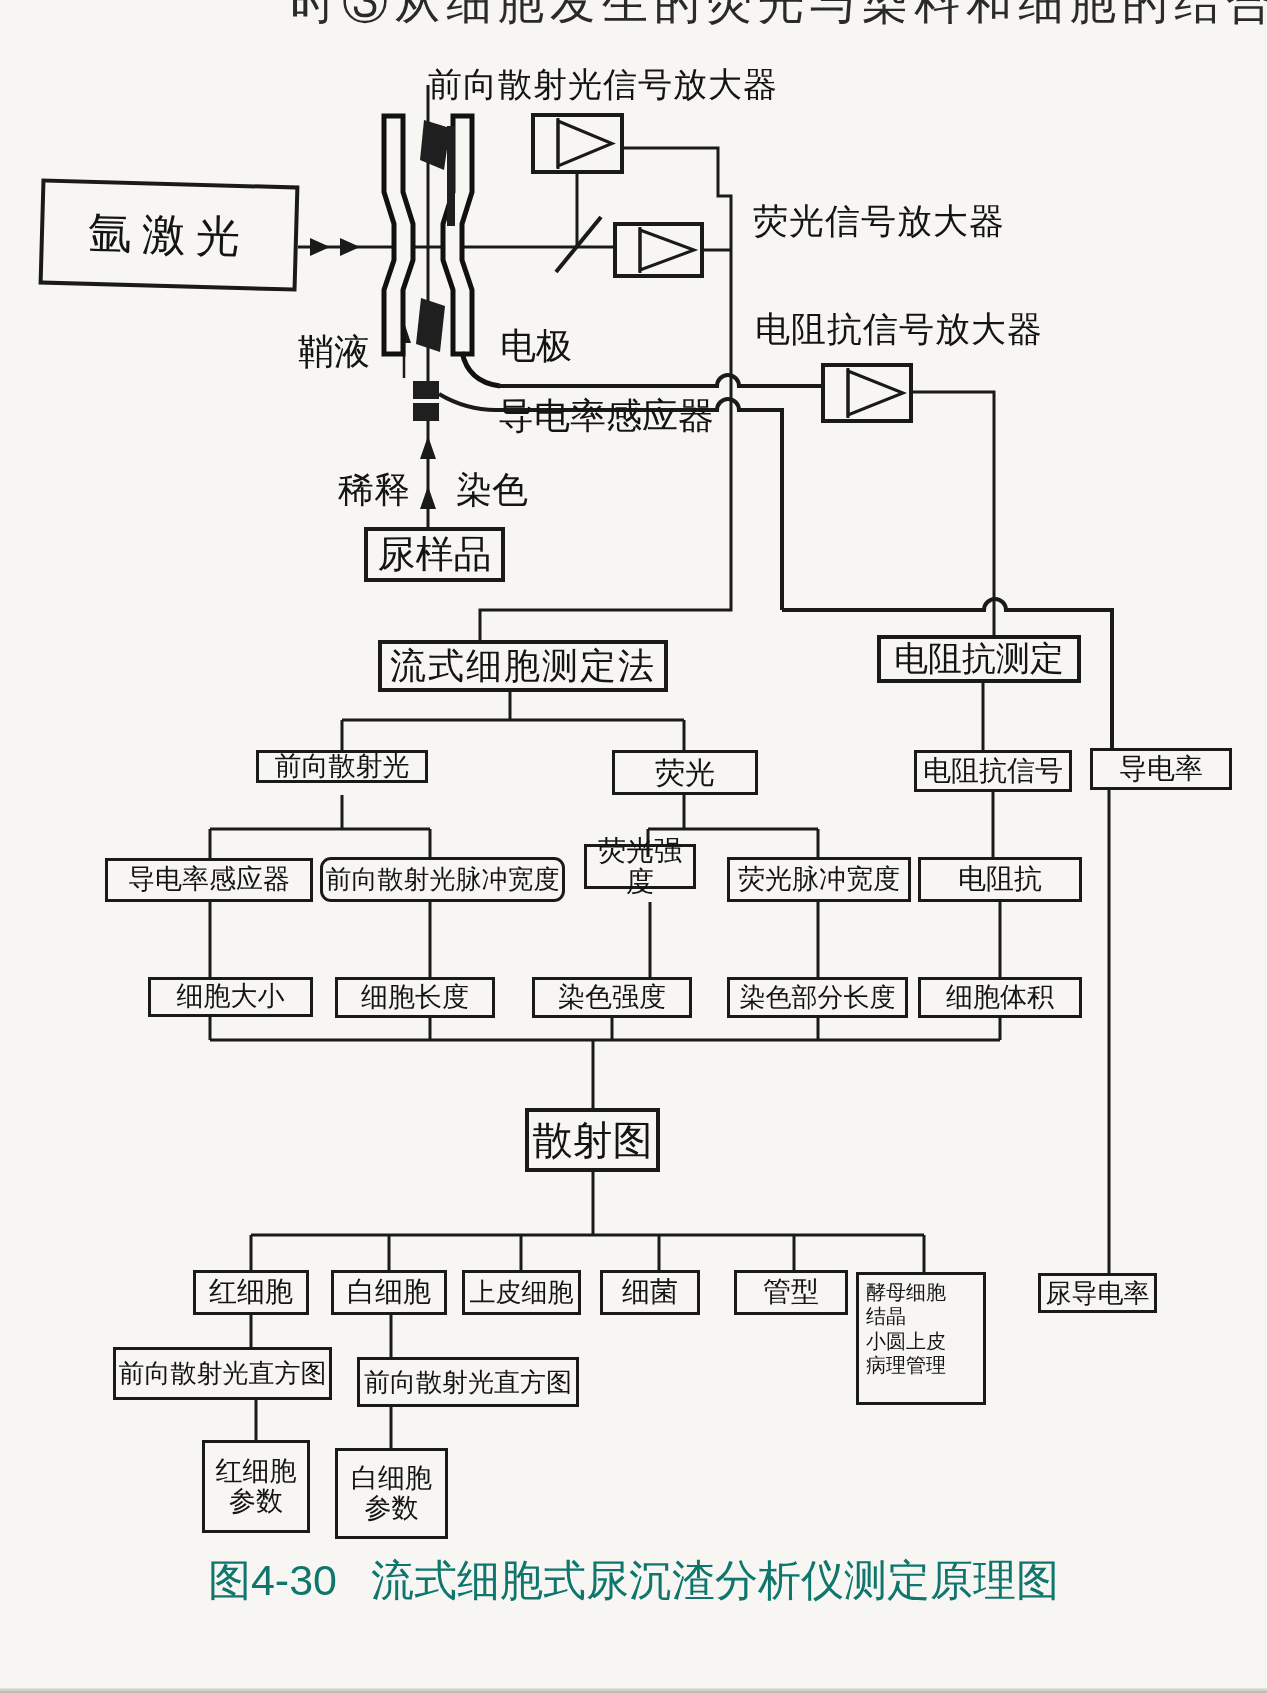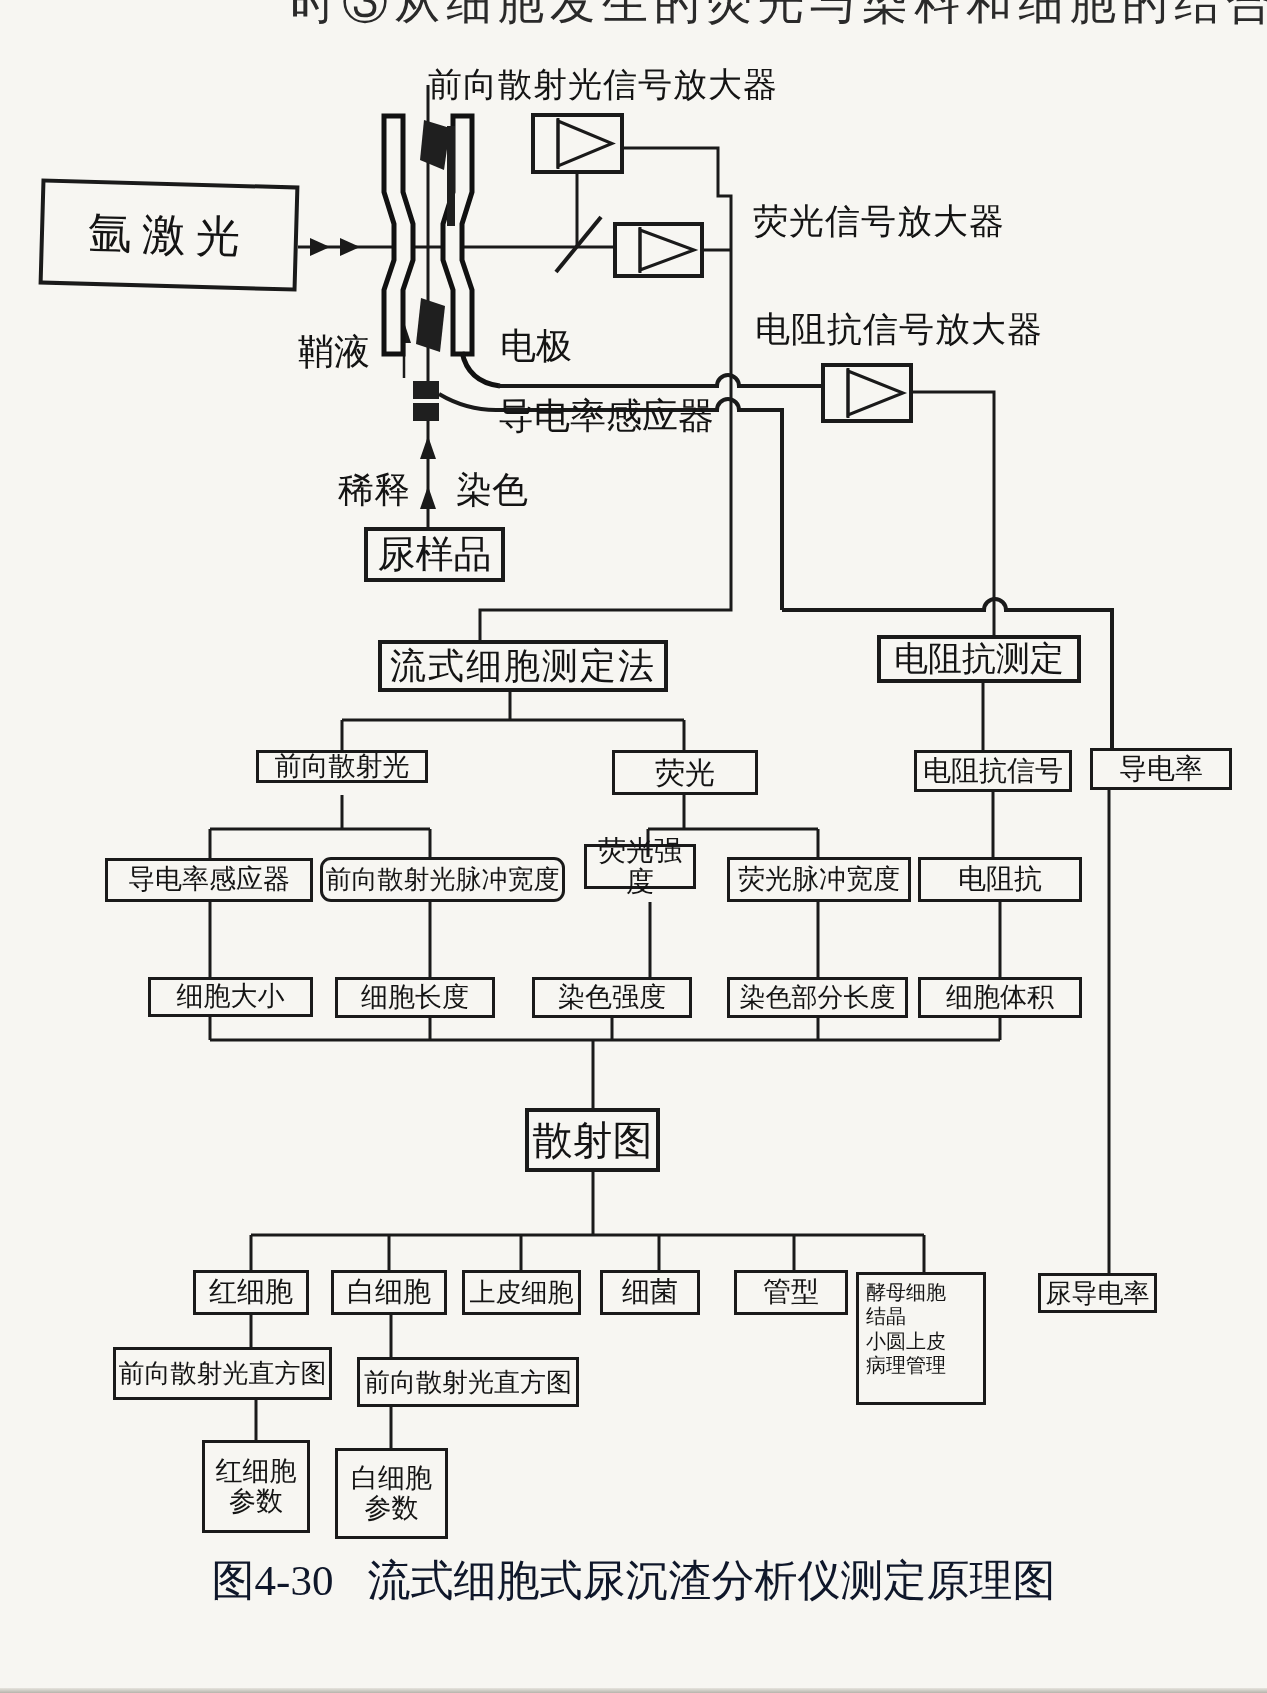--- a/index.html
+++ b/index.html
@@ -56,21 +56,21 @@
   #nE5{left:734px;top:1270px;width:114px;height:45px;font-size:28px;}
   #yeast-box{left:856px;top:1272px;width:130px;height:133px;font-size:20px;
     flex-direction:column;align-items:flex-start;justify-content:flex-start;
     padding:5px 0 0 7px;text-align:left;line-height:1.22;}
   #urine-cond-box{left:1038px;top:1273px;width:119px;height:40px;font-size:26px;}
   #hist1{left:113px;top:1347px;width:219px;height:53px;font-size:26px;}
   #hist2{left:357px;top:1357px;width:222px;height:50px;font-size:26px;}
   #rbc-param-box{left:202px;top:1440px;width:108px;height:93px;font-size:27px;flex-direction:column;}
   #wbc-param-box{left:335px;top:1448px;width:113px;height:91px;font-size:27px;flex-direction:column;}
   
-  #caption{left:0;top:1552px;width:1267px;display:flex;justify-content:center;gap:34px;font-size:43px;color:#0f172a;font-family:Liberation Serif, serif;}
+  #caption{left:0;top:1552px;width:1267px;display:flex;justify-content:center;gap:34px;font-size:43px;color:#0f766e;}
   
   #page-edge{position:absolute;left:0;bottom:0;width:100%;height:5px;
     background:linear-gradient(#e6e4de,#b7b4ac);}
 </style>
 </head>
 <body>
 
 <div id="stage">
 
   <svg class="lines" viewBox="0 0 1267 1693">

